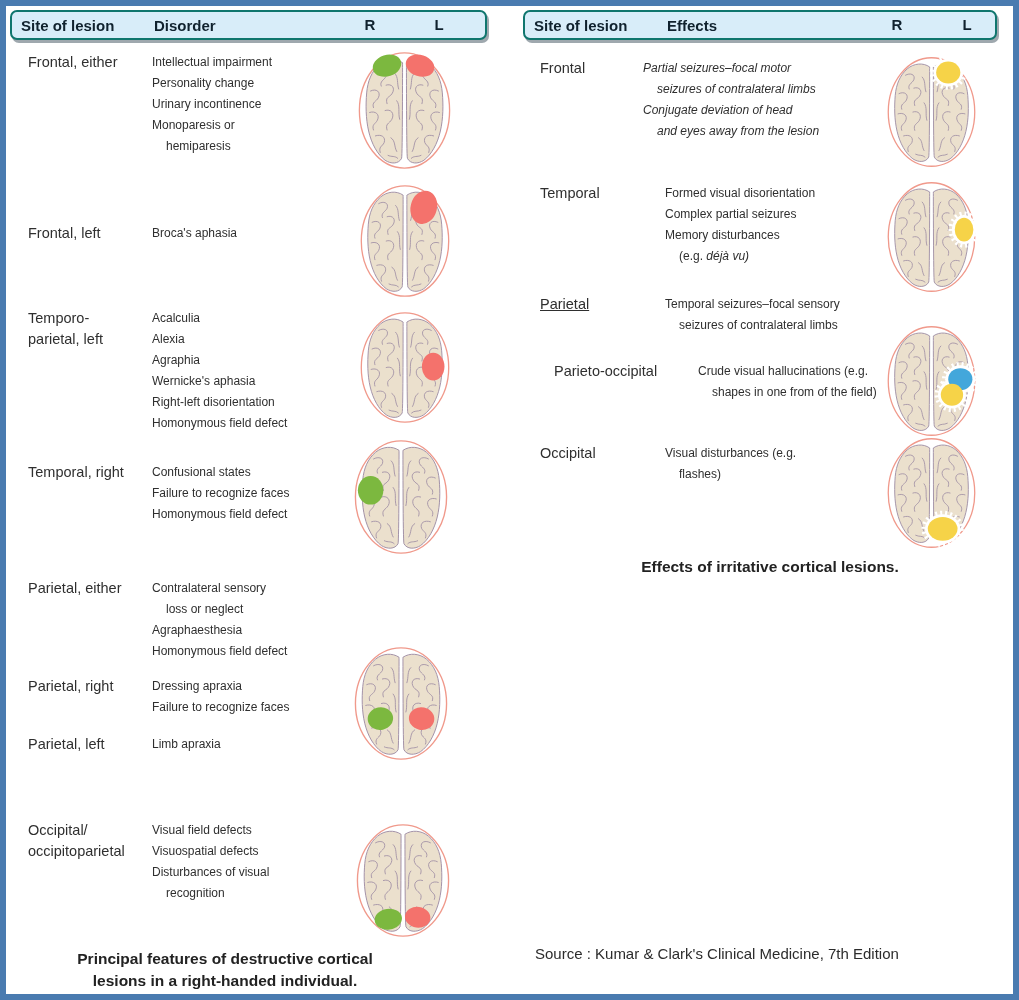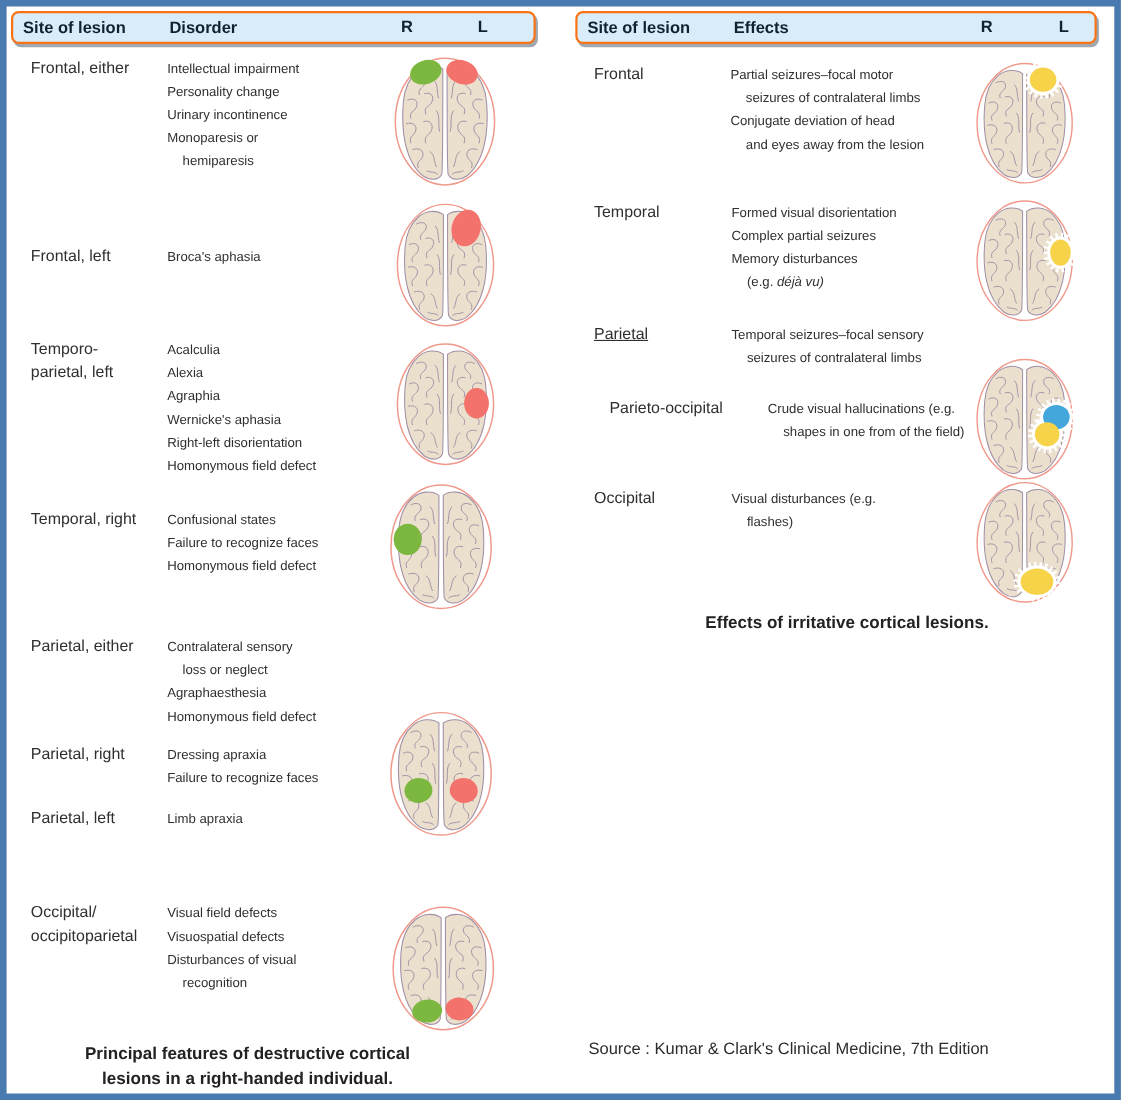--- a/index.html
+++ b/index.html
@@ -2,21 +2,21 @@
 <html><head>
 <meta charset="utf-8">
 <style>
   html,body{margin:0;padding:0;background:#fff;}
   .page{
     position:relative;width:1019px;height:1000px;background:#ffffff;
     box-shadow:inset 0 0 0 6px #4a7bb0;
     font-family:"Liberation Sans",sans-serif;color:#2f2f2f;overflow:hidden;
   }
   .colhead{
-    position:absolute;height:26px;background:#d8edf9;border:2px solid #f97316;
+    position:absolute;height:26px;background:#d8edf9;border:2px solid #0f766e;
     border-radius:7px;box-shadow:2px 3px 0 #9fa8ae;display:flex;align-items:center;
     font-weight:bold;font-size:15px;color:#10222e;
   }
   .h-site{padding-left:9px;width:133px;}
   .h-val{flex:0 0 auto;}
   .h-rl{position:absolute;top:0;height:26px;line-height:26px;width:16px;text-align:center;}
   .site-label{position:absolute;font-size:14.5px;line-height:21px;}
   .site-line{display:block;white-space:nowrap;}
   .lines{position:absolute;font-size:12px;line-height:21px;}
   .line{white-space:nowrap;}
@@ -304,21 +304,21 @@
           <path d="M58,52 C54,57 57,64 55,71"></path>
           <path d="M67,108 C63,110 60,108 57,111"></path>
         </g>
         <ellipse cx="35" cy="103" rx="14" ry="11" fill="#7cb83f" transform="rotate(-8 35 103)"></ellipse>
         <ellipse cx="65" cy="101" rx="13" ry="11" fill="#f4726c" transform="rotate(8 65 101)"></ellipse>
       </svg>
     </div>
     <div class="site-label" style="left: 540px; top: 58px; width: 125px;">
       <span class="site-line">Frontal</span>
     </div>
-    <div class="lines" style="left: 664px; top: 58px; width: 250px;">
+    <div class="lines" style="left: 643px; top: 58px; width: 250px; font-style: italic;">
       <div class="line">Partial seizures–focal motor</div>
       <div class="line indent">seizures of contralateral limbs</div>
       <div class="line">Conjugate deviation of head</div>
       <div class="line indent">and eyes away from the lesion</div>
     </div>
     <div class="site-label" style="left: 540px; top: 183px; width: 125px;">
       <span class="site-line">Temporal</span>
     </div>
     <div class="lines" style="left: 665px; top: 183px; width: 250px;">
       <div class="line">Formed visual disorientation</div>

